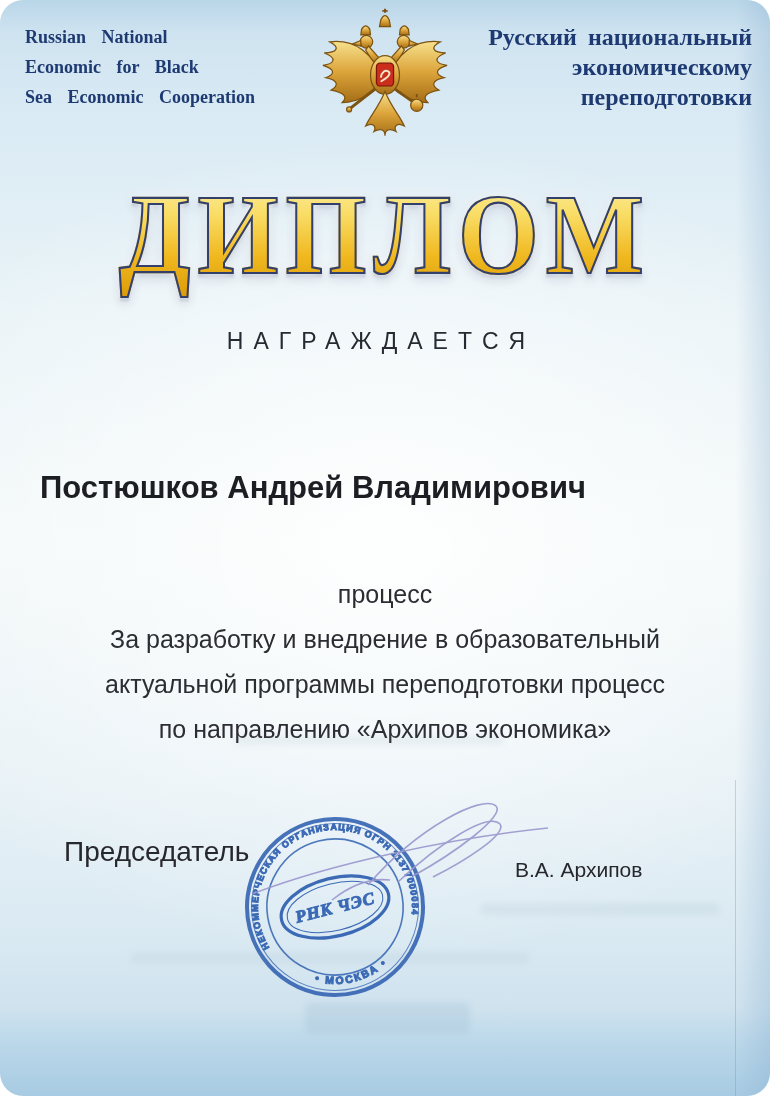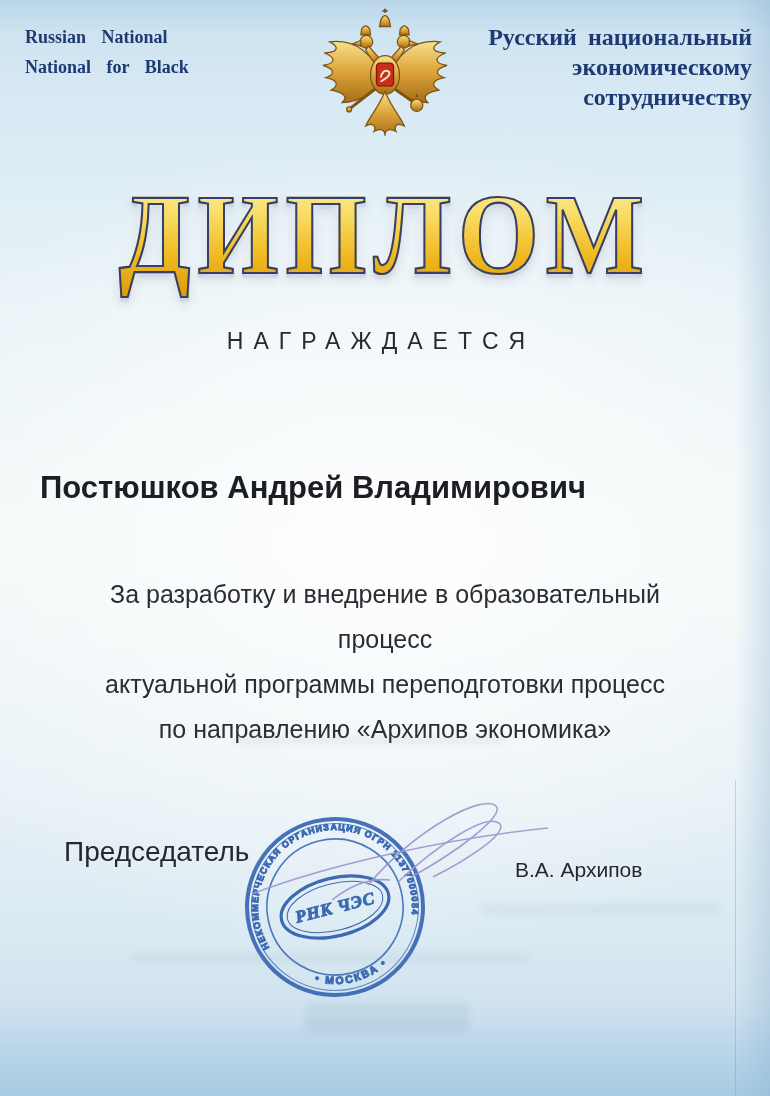--- a/index.html
+++ b/index.html
@@ -1,20 +1,20 @@
 <!DOCTYPE html>
 <html><head>
 <meta charset="utf-8">
 <style>
   html,body{margin:0;padding:0;}
   body{width:770px;height:1096px;overflow:hidden;font-family:"Liberation Sans",sans-serif;}
   .page{position:relative;width:770px;height:1096px;overflow:hidden;
     background:
       radial-gradient(ellipse 95% 50% at 50% 50%, rgba(255,255,255,.92) 0%, rgba(255,255,255,0) 75%),
-      linear-gradient(180deg,#b9d6e8 0%,#cfe3f0 3%,#d9eaf4 10%,#e9f3f7 28%,#f2f8f8 50%,#e7f1f6 72%,#d9e9f2 86%,#cfe2ee 92%,#bcd8ea 95%,#a7cbe2 100%);}
+      linear-gradient(180deg,#b9d6e8 0%,#cfe3f0 3%,#d9eaf4 10%,#e9f3f7 28%,#f2f8f8 50%,#e7f1f6 72%,#d9e9f2 86%,#cfe2ee 92%,#bcd8ea 95%,#a7cbe2 100%); border-radius: 23px;}
   .edge-strip{position:absolute;top:0;right:0;width:34px;height:1096px;
     background:linear-gradient(90deg,rgba(255,255,255,0),rgba(130,170,205,.30));}
   .edge-line{position:absolute;left:735px;top:780px;width:1px;height:316px;background:rgba(110,145,180,.35);}
   
   .hdr-left{position:absolute;left:25px;top:22px;width:300px;color:#1e3a72;
     font-family:"Liberation Serif",serif;font-weight:700;font-size:18px;line-height:30px;
     word-spacing:11px;text-align:left;}
   .hdr-right{position:absolute;right:18px;top:22px;width:312px;color:#1e3a72;
     font-family:"Liberation Serif",serif;font-weight:700;font-size:24px;line-height:30px;
     word-spacing:5px;text-align:right;}
@@ -52,21 +52,22 @@
 </head>
 <body>
 
 <div class="page">
 
   <div class="edge-strip"></div>
   <div class="edge-line"></div>
 
   <div class="hdr-left">
     <div>Russian National</div>
-    <div>National for Black</div>
+    <div>Economic for Black</div>
+    <div>Sea Economic Cooperation</div>
   </div>
 
   <div class="emblem">
     <svg viewBox="0 0 100 112" width="138" height="156">
       <defs>
         <linearGradient id="gold" x1="0" y1="0" x2="0" y2="1">
           <stop offset="0" stop-color="#f6e08c"></stop>
           <stop offset="0.5" stop-color="#dca43a"></stop>
           <stop offset="1" stop-color="#a56e17"></stop>
         </linearGradient>
@@ -103,32 +104,32 @@
         <line x1="73" y1="64.2" x2="73" y2="61.8" stroke-width="1.3"></line>
       </g>
 
       <rect x="43.8" y="39.5" width="12.4" height="16.5" rx="2.6" fill="#cb2e1c" stroke="#7d1507" stroke-width="0.9"></rect>
       <path d="M47 50 C47.5 46 50 44 52.5 45.5 C54 46.5 53 49 50.5 50.5 C49 51.5 47.5 52 47 53" fill="none" stroke="#f3e6c8" stroke-width="1.4"></path>
     </svg>
   </div>
 
   <div class="hdr-right">
     <div>Русский национальный</div>
-    <div>экономическому сотрудничеству</div>
+    <div>экономическому переподготовки</div>
   </div>
 
   <div class="title">ДИПЛОМ</div>
 
   <div class="award-label">НАГРАЖДАЕТСЯ</div>
 
   <div class="recipient">Постюшков Андрей Владимирович</div>
 
   <div class="citation">
+    <div>процесс</div>
     <div>За разработку и внедрение в образовательный</div>
-    <div>процесс</div>
     <div>актуальной программы переподготовки процесс</div>
     <div>по направлению «Архипов экономика»</div>
   </div>
 
   <div class="chairman">Председатель</div>
   <div class="signer">В.А. Архипов</div>
 
   <div class="stamp">
     <svg viewBox="0 0 190 190" width="190" height="190">
       <g transform="rotate(-14 95 95)" fill="none" stroke="#2e5fb0">

